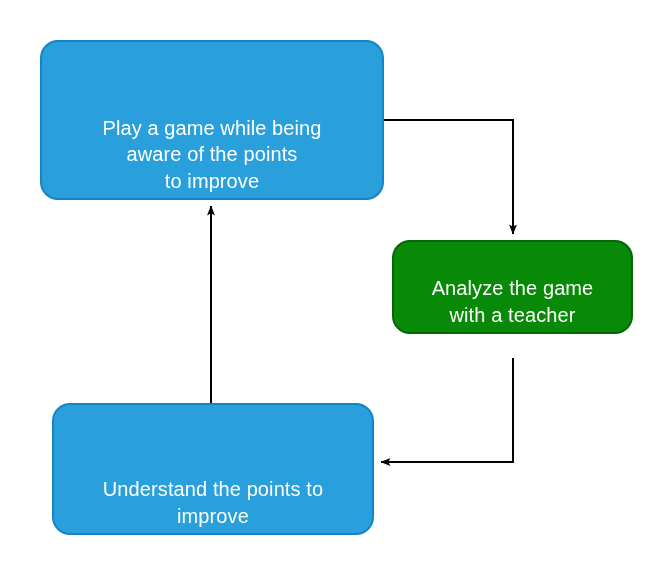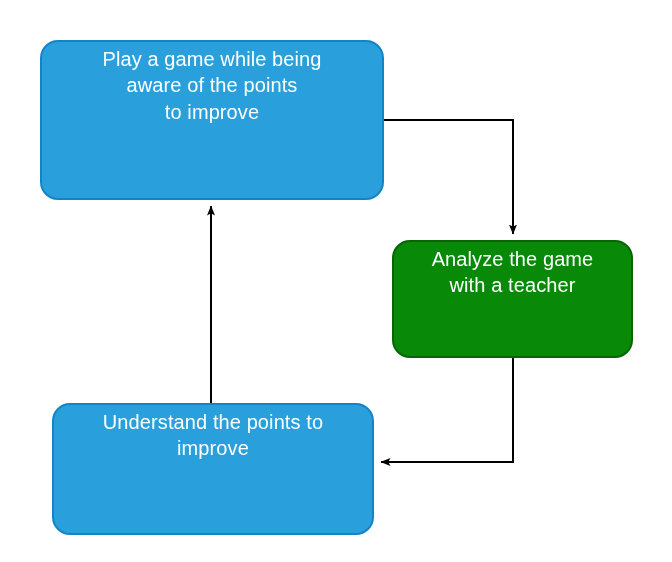--- a/index.html
+++ b/index.html
@@ -21,21 +21,21 @@
     position: absolute;
     left: 0;
     top: 0;
     width: 672px;
     height: 562px;
   }
   .node {
     position: absolute;
     box-sizing: border-box;
     display: flex;
-    align-items: flex-start;
+    align-items: flex-end;
     justify-content: center;
     text-align: center;
     color: #ffffff;
     font-size: 20px;
     line-height: 1.32;
     border-radius: 18px;
     white-space: pre-line;
     padding: 4px 10px;
     letter-spacing: 0.1px;
   }
@@ -50,21 +50,21 @@
   #node-play {
     left: 40px;
     top: 40px;
     width: 344px;
     height: 160px;
   }
   #node-analyze {
     left: 392px;
     top: 240px;
     width: 241px;
-    height: 118px;
+    height: 94px;
   }
   #node-understand {
     left: 52px;
     top: 403px;
     width: 322px;
     height: 132px;
   }
   .node-text {
     display: block;
     white-space: pre-line;

